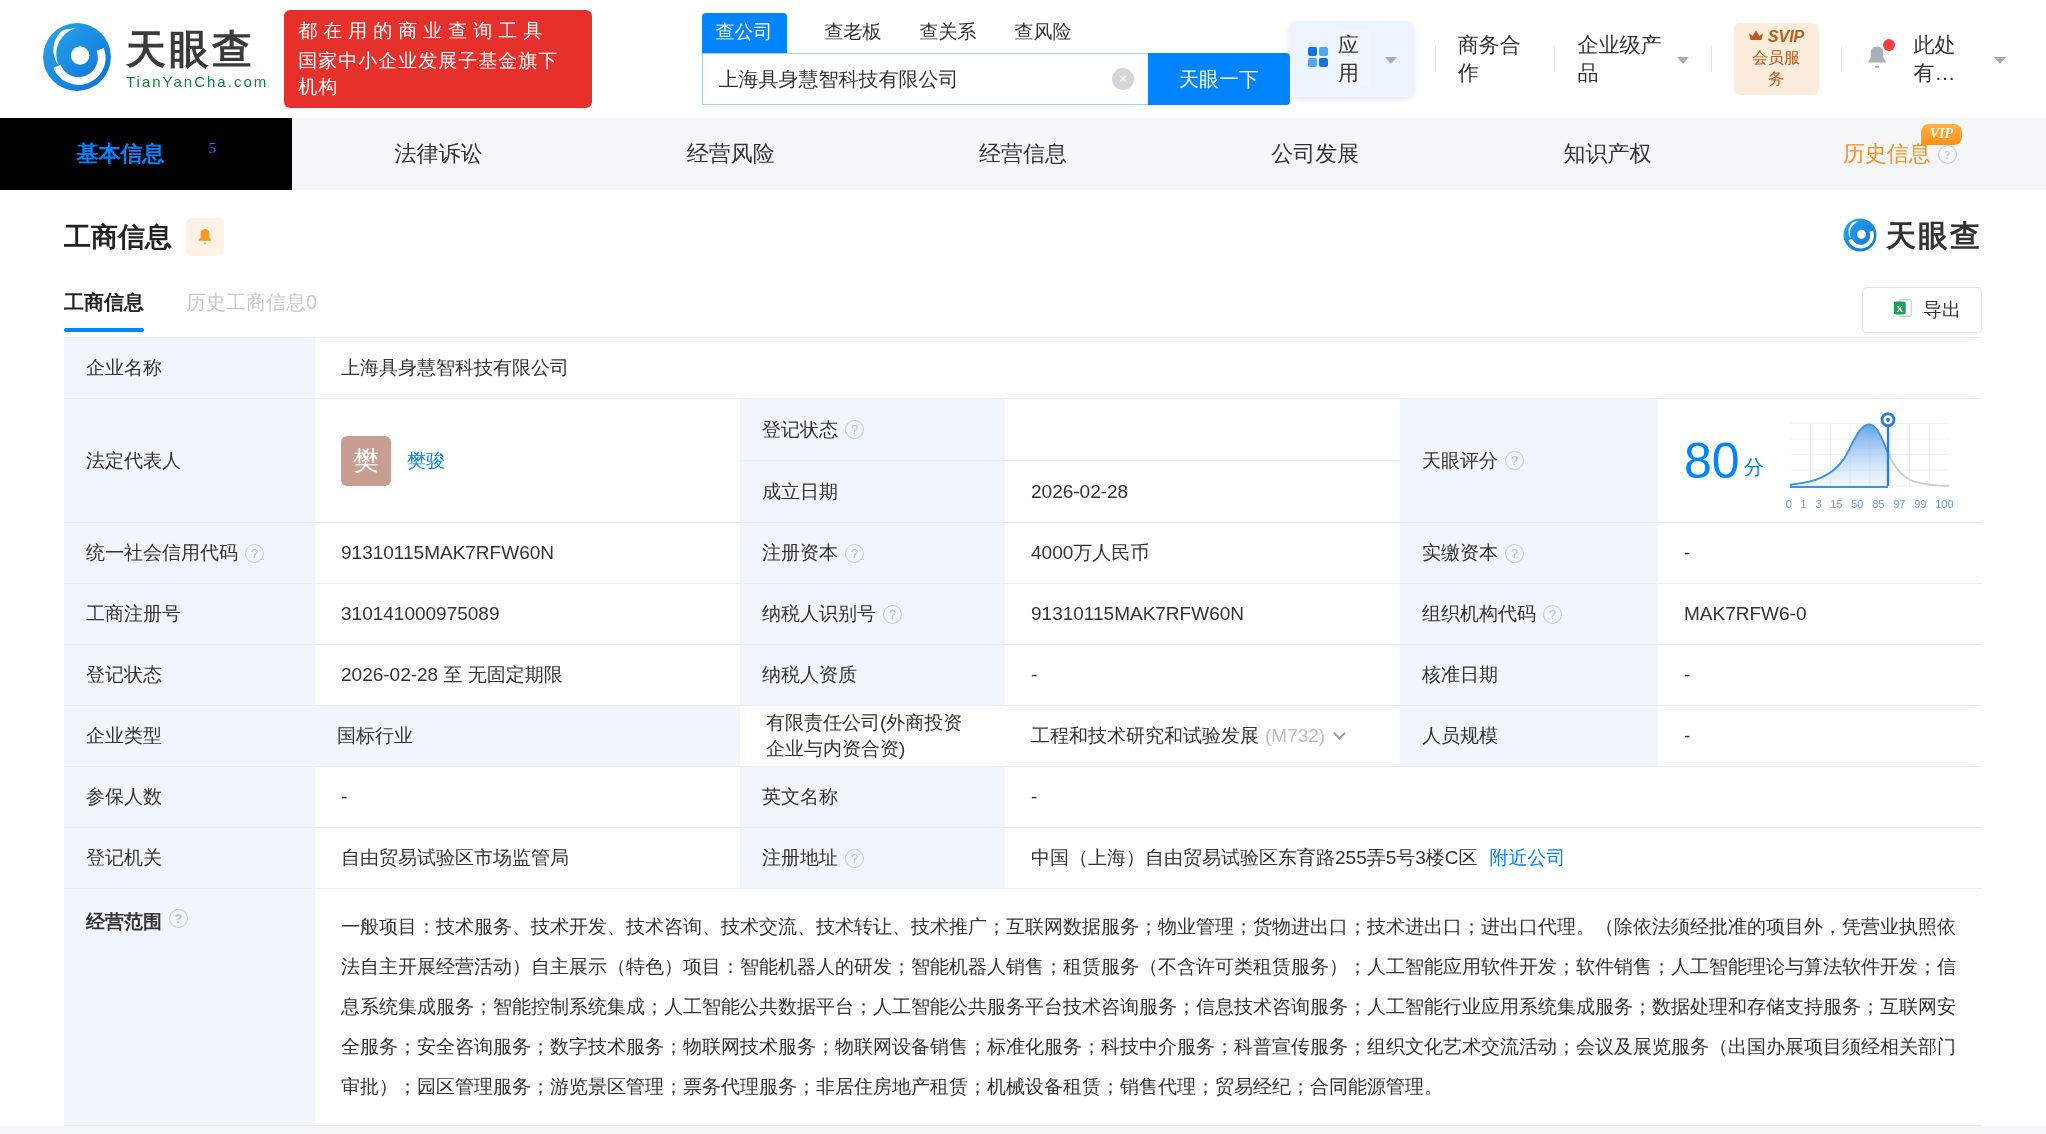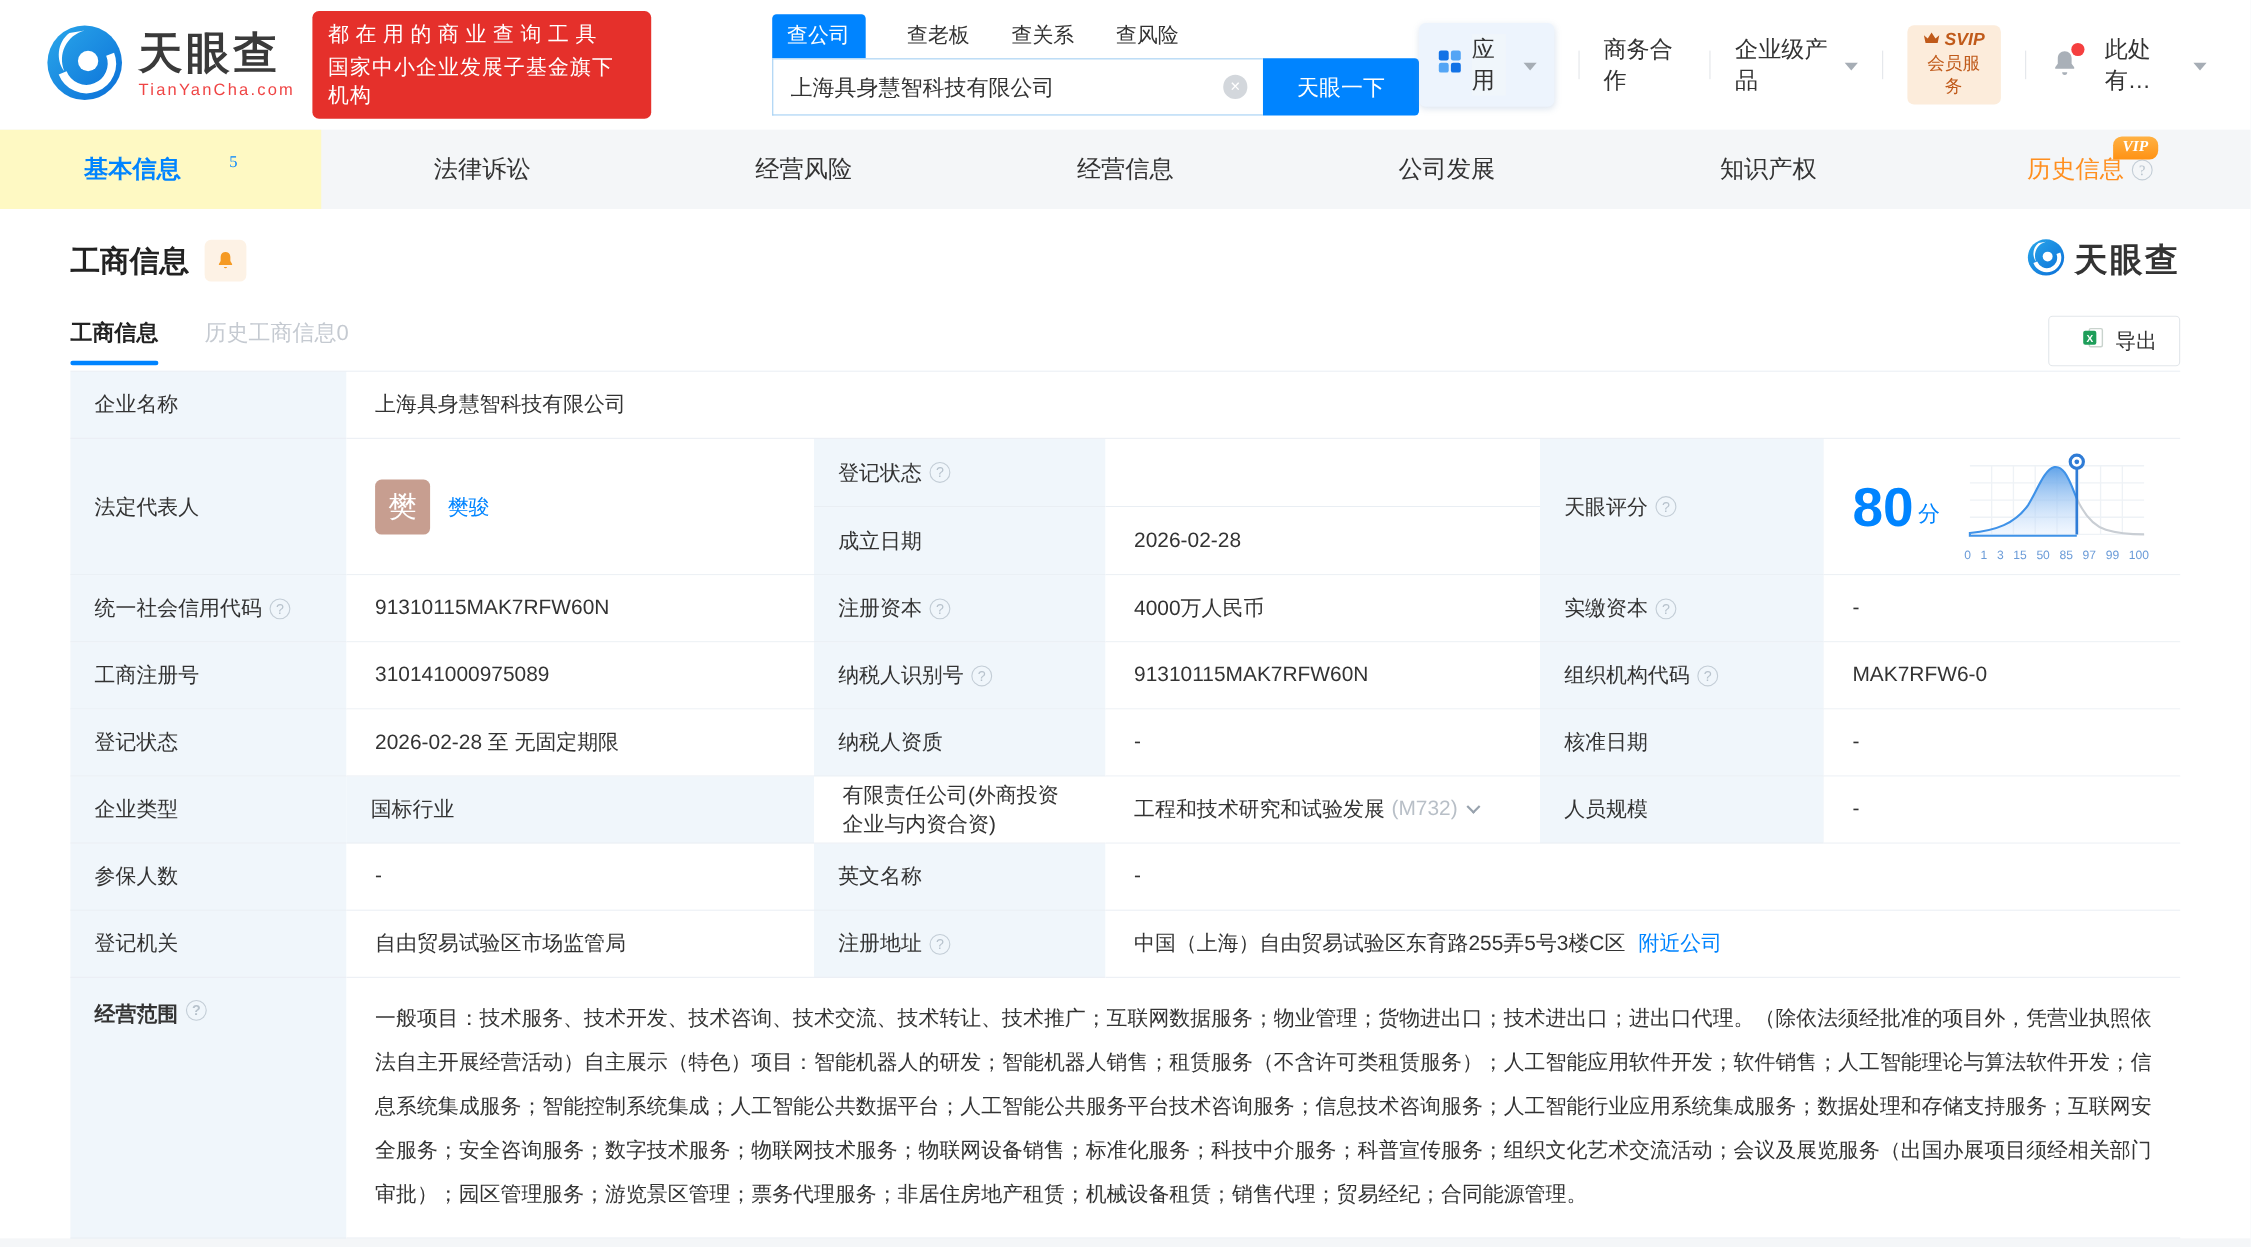--- a/index.html
+++ b/index.html
@@ -6,21 +6,21 @@
   html,body { width:2046px; height:1134px; }
   body {
     font-family: "Liberation Sans","DejaVu Sans",sans-serif;
     background:#f4f6f8; color:#333; overflow:hidden; position:relative;
   }
   
   .topbar { height:118px; background:#fff; display:flex; align-items:center; padding:0 40px; }
   .logo { display:flex; align-items:center; cursor:pointer; }
   .logo-txt { margin-left:12px; }
   .logo-name { font-size:40px; font-weight:bold; color:#3a3a3a; letter-spacing:3px; line-height:1; }
-  .logo-domain { font-size:15px; color:#ef4444; letter-spacing:2px; margin-top:4px; }
+  .logo-domain { font-size:15px; color:#15803d; letter-spacing:2px; margin-top:4px; }
   .slogan { background:#e5302b; color:#fff; border-radius:6px; padding:8px 14px; margin-left:16px; }
   .slogan div:first-child { font-size:19px; letter-spacing:6px; }
   .slogan div:last-child { font-size:19px; letter-spacing:1px; margin-top:4px; }
   .search-area { margin-left:110px; width:632px; }
   .search-tabs { display:flex; align-items:flex-end; height:40px; }
   .stab { font-size:19px; color:#333; margin-right:38px; padding-bottom:8px; cursor:pointer; }
   .stab.active { background:#0084ff; color:#fff; padding:6px 14px 8px; border-radius:4px 4px 0 0; margin-bottom:0; }
   .search-box { display:flex; height:52px; }
   .search-input-wrap { position:relative; flex:1; }
   .search-input-wrap input { width:100%; height:52px; border:1px solid #a3cff3; border-right:none; font-size:20px; color:#333; padding:0 50px 0 16px; outline:none; font-family:inherit; }
@@ -34,21 +34,21 @@
   .navitem { font-size:21px; color:#333; cursor:pointer; display:flex; align-items:center; }
   .caret { width:0; height:0; border-left:6px solid transparent; border-right:6px solid transparent; border-top:7px solid #a6adb5; margin-left:8px; margin-top:3px; }
   .svip { background:#fcecdb; border-radius:6px; padding:5px 14px; text-align:center; cursor:pointer; }
   .svip .l1 { color:#c05a1a; font-size:16px; font-weight:bold; font-style:italic; display:flex; align-items:center; justify-content:center; }
   .svip .l2 { color:#c05a1a; font-size:16px; margin-top:2px; }
   .bell-wrap { position:relative; cursor:pointer; }
   .red-dot { position:absolute; top:-4px; right:-4px; width:12px; height:12px; border-radius:50%; background:#f53f3f; }
   
   .tabstrip { height:72px; background:#f4f6f8; display:flex; }
   .mtab { flex:1; display:flex; align-items:center; justify-content:center; font-size:22px; color:#333; cursor:pointer; position:relative;font-family:Liberation Serif, serif; }
-  .mtab.active { background:#fef9c3; color:#0084ff; font-weight:bold;gap:40px; }
+  .mtab.active { background:#000000; color:#0084ff; font-weight:bold;gap:40px; }
   .mtab sup { font-size:15px; color:#0084ff; margin-left:4px; margin-top:-12px; font-weight:normal; }
   .mtab.orange { color:#ff8f1f; }
   .viptag { position:absolute; top:6px; right:84px; background:linear-gradient(180deg,#ffb143,#ff9214); color:#fff; font-size:14px; font-weight:bold; font-style:italic; padding:2px 9px 3px; border-radius:8px 8px 8px 0; }
   .qmark { display:inline-flex; width:19px; height:19px; border:1px solid #c3cdd6; color:#b7c2cc; border-radius:50%; align-items:center; justify-content:center; margin-left:7px; flex:none; }
   .qmark::after { content:"?"; font-size:13px; line-height:1; }
   
   .card { background:#fff; width:2046px; padding:0 64px; min-height:928px; }
   .sec-head { display:flex; align-items:center; padding-top:26px; }
   .sec-title { font-size:27px; font-weight:bold; color:#222; }
   .bell-badge { width:38px; height:38px; background:#fdf2e5; border-radius:6px; display:flex; align-items:center; justify-content:center; margin-left:14px; cursor:pointer; }
@@ -71,21 +71,21 @@
   .h124 { min-height:124px; }
   .sub2 { grid-column:span 2; display:grid; grid-template-columns:265px 1fr; }
   .sub2 .cell:nth-child(-n+2) { border-bottom:1px solid #e9eef3; }
   .sub2 .cell:nth-child(n+3) { border-bottom:1px solid #e9eef3; }
   .avatar { width:50px; height:50px; border-radius:6px; background:#c79e90; color:#fff; font-size:26px; display:flex; align-items:center; justify-content:center; cursor:pointer; flex:none; }
   a.blue, .blue-link { color:#0084ff; text-decoration:none; cursor:pointer; }
   .name-link { margin-left:16px; }
   .gray-code { color:#b8bfc7; margin-left:6px; }
   .chev { display:inline-block; width:9px; height:9px; border-right:2px solid #98a2ad; border-bottom:2px solid #98a2ad; transform:rotate(45deg); margin-left:10px; margin-top:-5px; }
   .score-cell { display:flex; align-items:center; padding:0 10px 0 26px; }
-  .score-num { font-size:50px; font-weight:bold; color:#0084ff; line-height:1; }
+  .score-num { font-size:50px; font-weight:normal; color:#0084ff; line-height:1; }
   .score-unit { font-size:20px; color:#0084ff; margin-left:4px; margin-top:14px; }
   .mini-chart { margin-left:22px; }
   .axis { display:flex; justify-content:space-between; width:168px; font-size:11px; color:#6a9bd8; margin-top:2px; }
   .scope-lbl { align-items:flex-start; padding-top:20px;font-weight:bold; }
   .scope-val { line-height:40px; padding:18px 26px; display:block; }
   .bottom-strip { height:16px; background:#f4f6f8; }
 </style>
 </head>
 <body>
 

